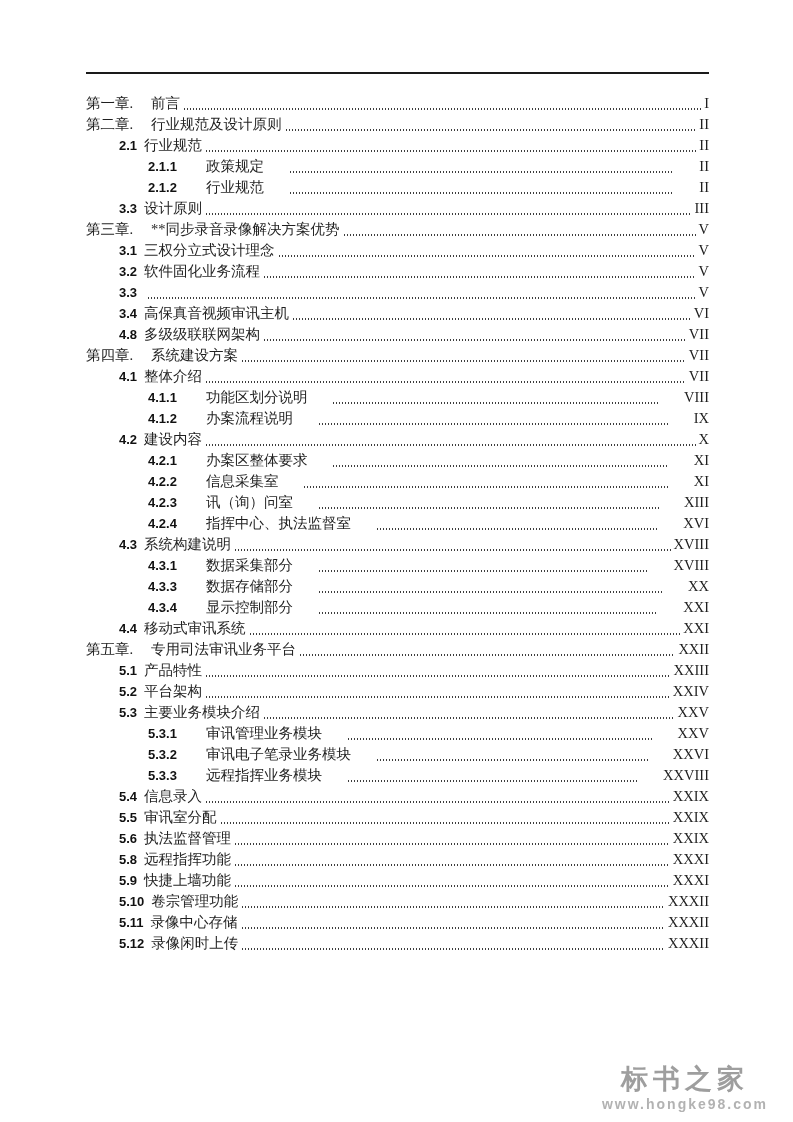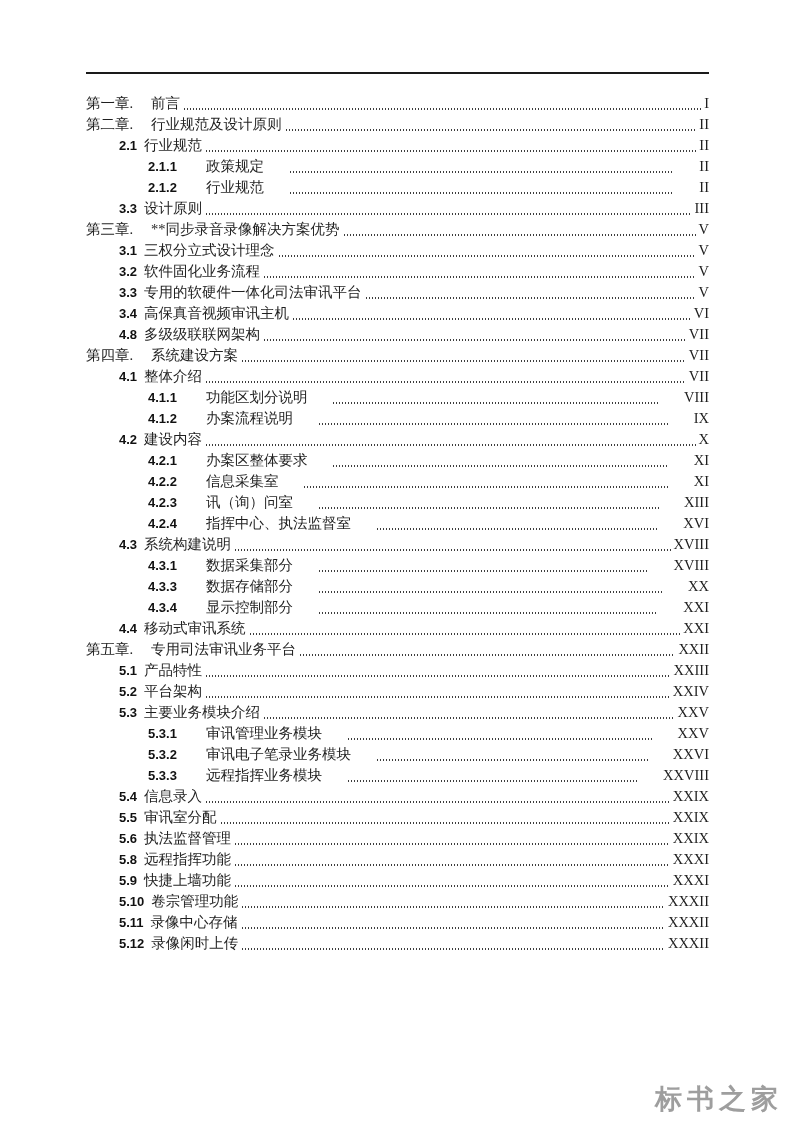--- a/index.html
+++ b/index.html
@@ -66,21 +66,21 @@
   .toc-row .pagenum {
     flex: 0 0 auto;
     font-family: "Liberation Serif", "DejaVu Serif", serif;
     font-size: 14.5px;
     color: #1f1f1f;
   }
   .watermark {
     position: absolute;
     right: 10px; bottom: 8px;
     width: 196px;
-    text-align: right;
+    text-align: center;
     user-select: none;
   }
   .watermark-title {
     font-family: "Liberation Sans", "DejaVu Sans", sans-serif;
     font-weight: bold;
     font-size: 27px;
     letter-spacing: 5px;
     color: #9e9e9e;
     line-height: 30px;
   }
@@ -150,21 +150,20 @@
     <span class="pagenum">V</span>
   </div>
       <div class="toc-row lvl2">
     <span class="num">3.2</span>
     <span class="title">软件固化业务流程</span>
     <span class="leader"></span>
     <span class="pagenum">V</span>
   </div>
       <div class="toc-row lvl2">
     <span class="num">3.3</span>
-    <span class="title">专用的软硬件一体化司法审讯平台</span>
     <span class="leader"></span>
     <span class="pagenum">V</span>
   </div>
       <div class="toc-row lvl2">
     <span class="num">3.4</span>
     <span class="title">高保真音视频审讯主机</span>
     <span class="leader"></span>
     <span class="pagenum">VI</span>
   </div>
       <div class="toc-row lvl2">
@@ -344,15 +343,16 @@
       <div class="toc-row lvl2">
     <span class="num">5.12</span>
     <span class="title">录像闲时上传</span>
     <span class="leader"></span>
     <span class="pagenum">XXXII</span>
   </div>
     </div>
 
   <div class="watermark">
     <div class="watermark-title">标书之家</div>
+    <div class="watermark-url">www.hongke98.com</div>
   </div>
 
 </div>
 
 </body></html>

